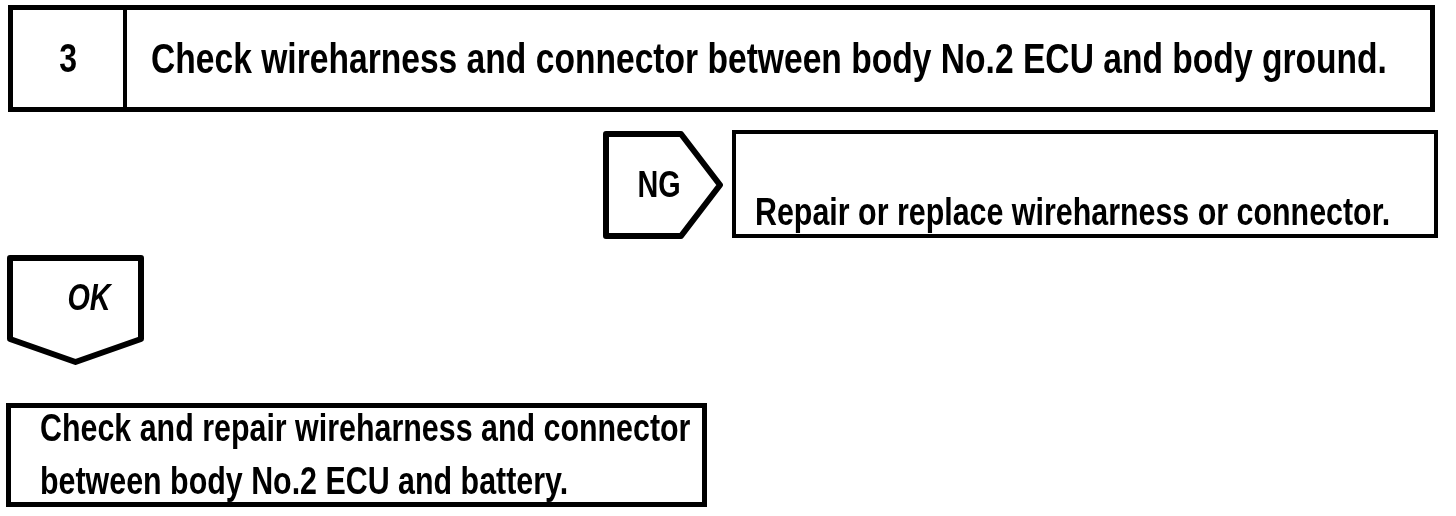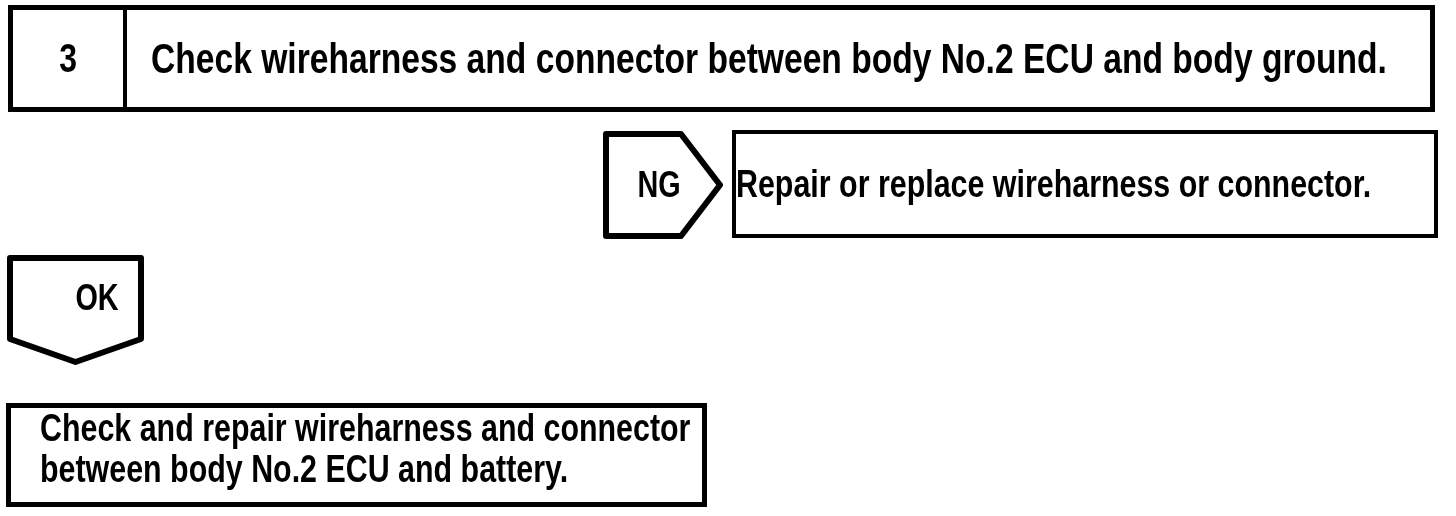--- a/index.html
+++ b/index.html
@@ -28,26 +28,26 @@
   .connector { position:absolute; }
   .connector svg { display:block; position:absolute; left:0; top:0; }
   .connector polygon { fill:var(--paper); stroke:var(--ink); stroke-width:6; stroke-linejoin:round; }
   .label-wrap { position:absolute; display:flex; align-items:center; justify-content:center; }
   .branch-label { font-size:36px; }
 
   .ng-connector { left:603px; top:131px; width:120px; height:108px; }
   .ng-label-wrap { left:0; top:0; width:112px; height:108px; }
 
   .ok-connector { left:7px; top:255px; width:137px; height:110px; }
-  .ok-label-wrap { left:16px; top:0; width:147px; height:85px; }
+  .ok-label-wrap { left:8px; top:0; width:147px; height:85px;font-style:italic; }
 
   
-  .ng-action-box { left:732px; top:130px; width:706px; height:108px; border:4px solid var(--ink); display:flex; align-items:center; overflow:hidden; }
+  .ng-action-box { left:732px; top:130px; width:706px; height:108px; border:4px solid var(--ink); display:flex; align-items:flex-end; padding-left:19px; overflow:hidden; }
   .action-text { font-size:38px; }
-  .ok-action-box { left:6px; top:403px; width:701px; height:104px; border:5px solid var(--ink); display:flex; flex-direction:column; justify-content:flex-start; align-items:flex-start; padding-left:29px; overflow:hidden; }
+  .ok-action-box { left:6px; top:403px; width:701px; height:104px; border:5px solid var(--ink); display:flex; flex-direction:column; justify-content:space-between; align-items:flex-start; padding-left:29px; overflow:hidden; }
   .action-line { line-height:41px; }
 </style>
 </head>
 <body>
 
 <div class="canvas">
 
   <div class="abs step-box">
     <div class="step-number-cell">
       <span class="t t-center step-number">3</span>

